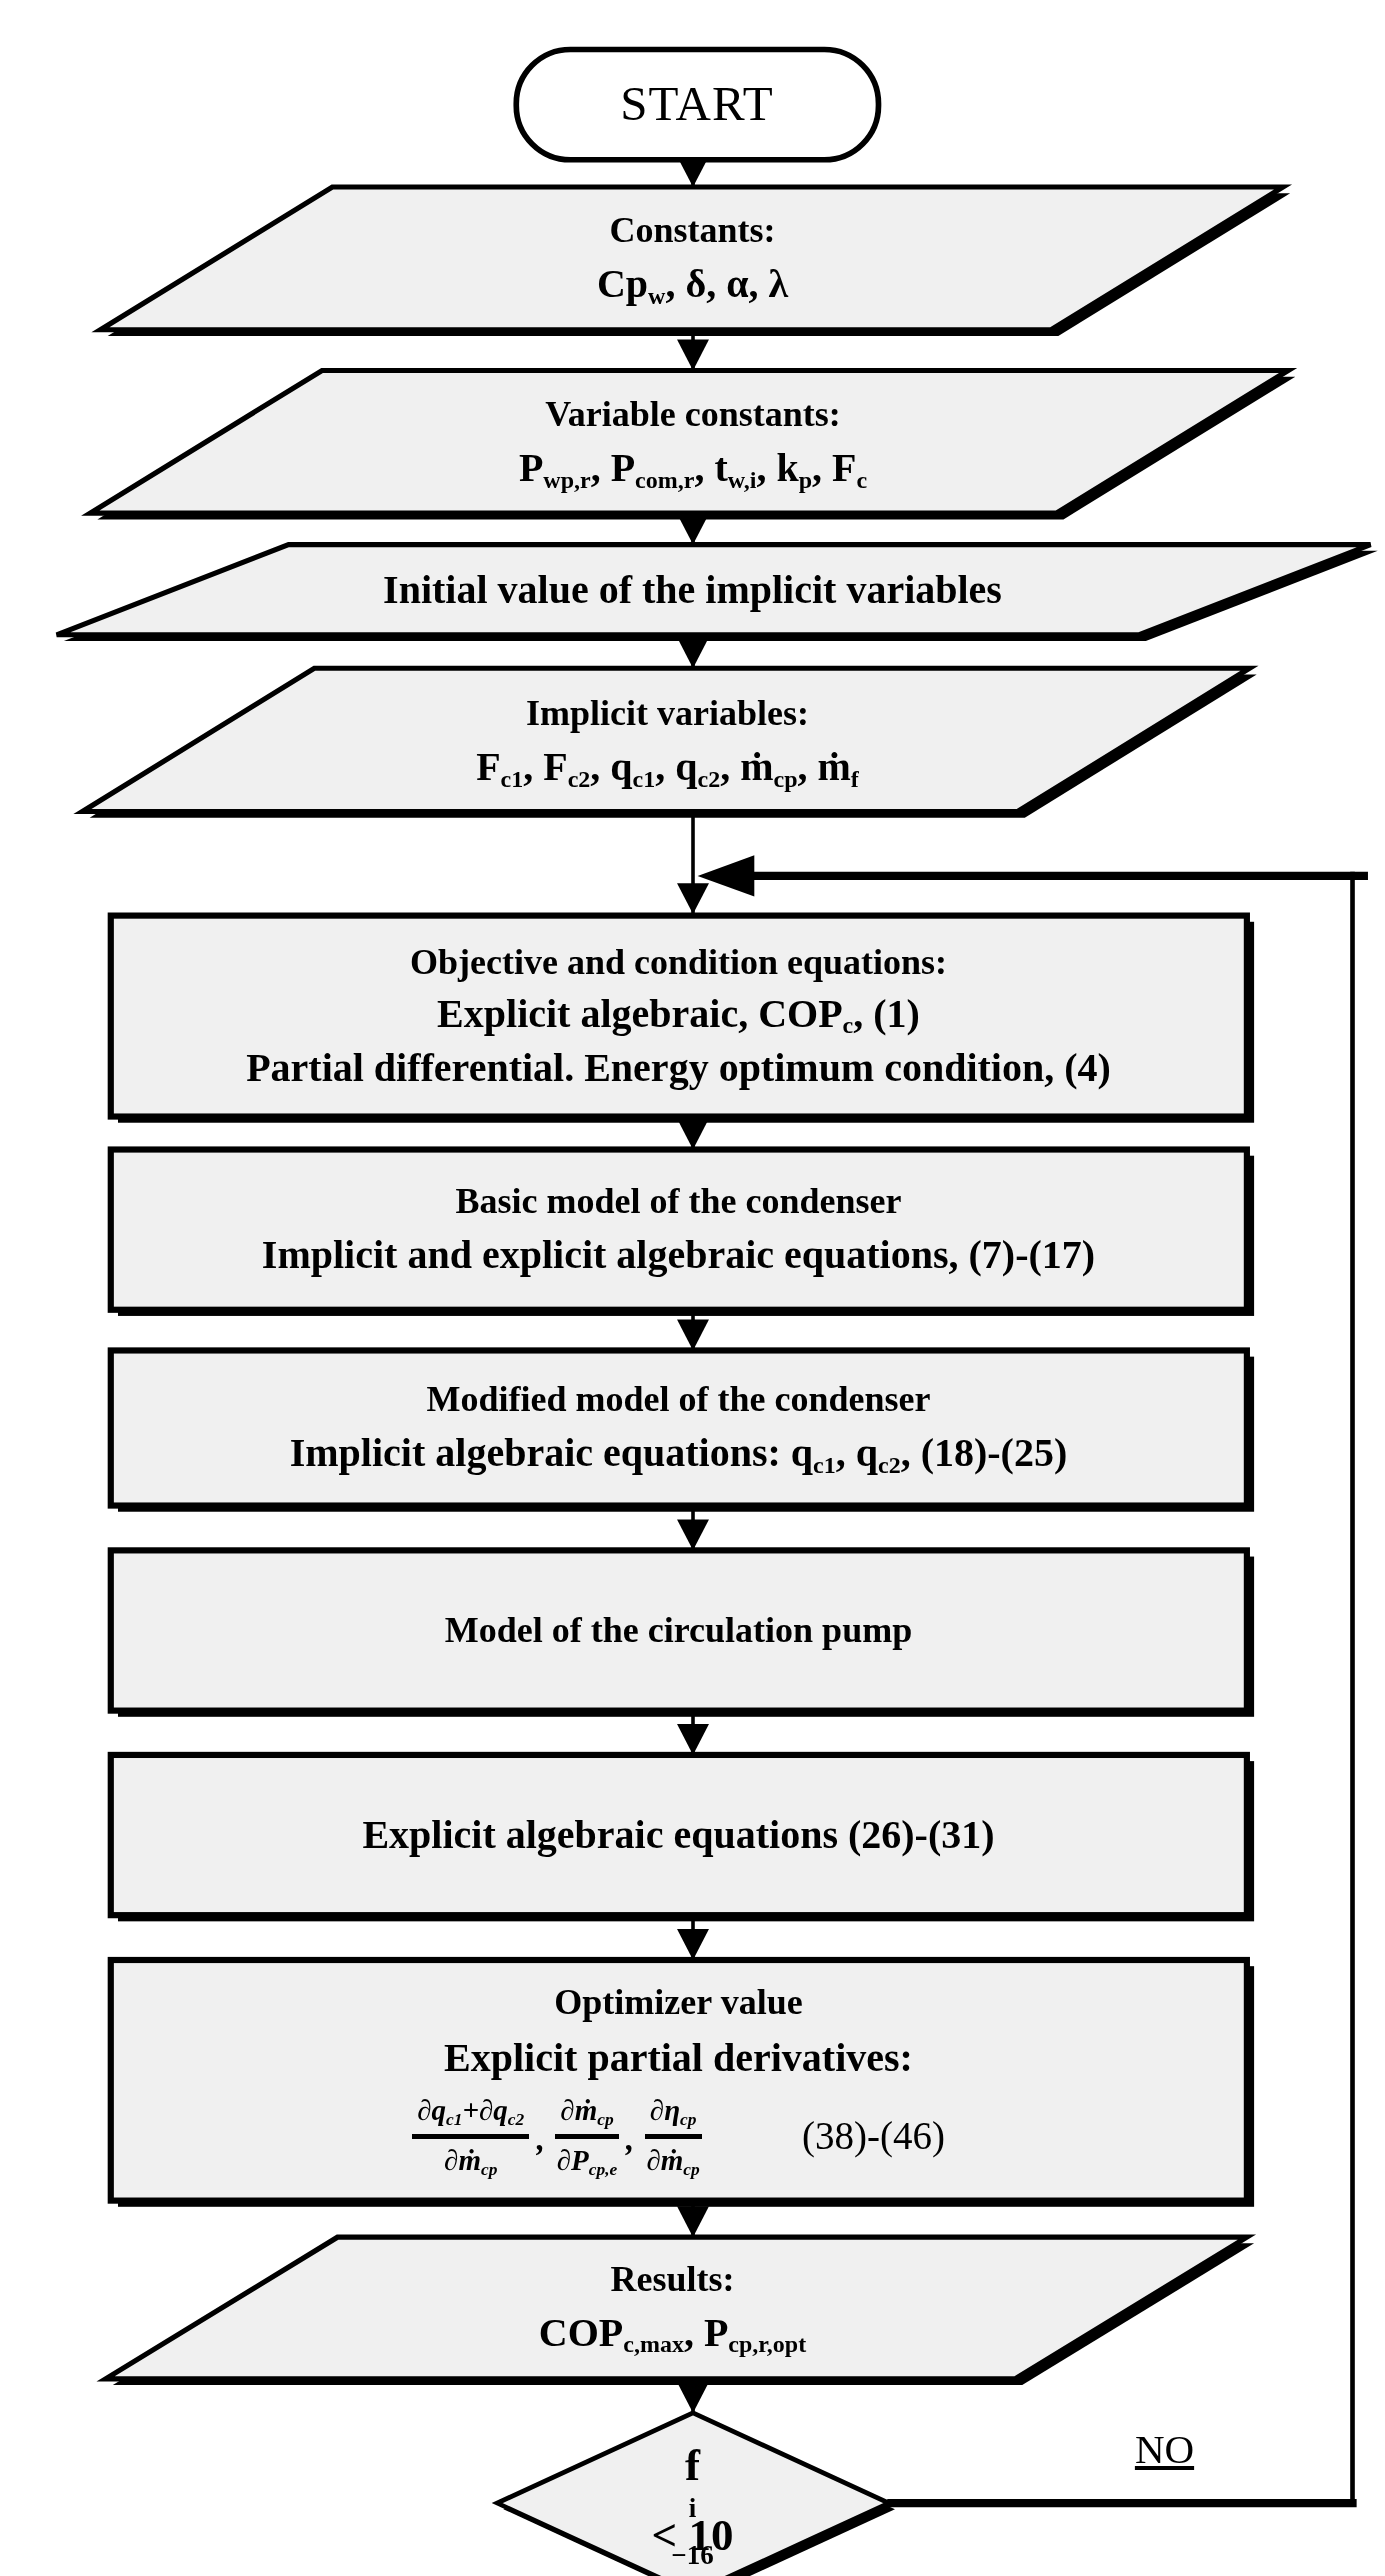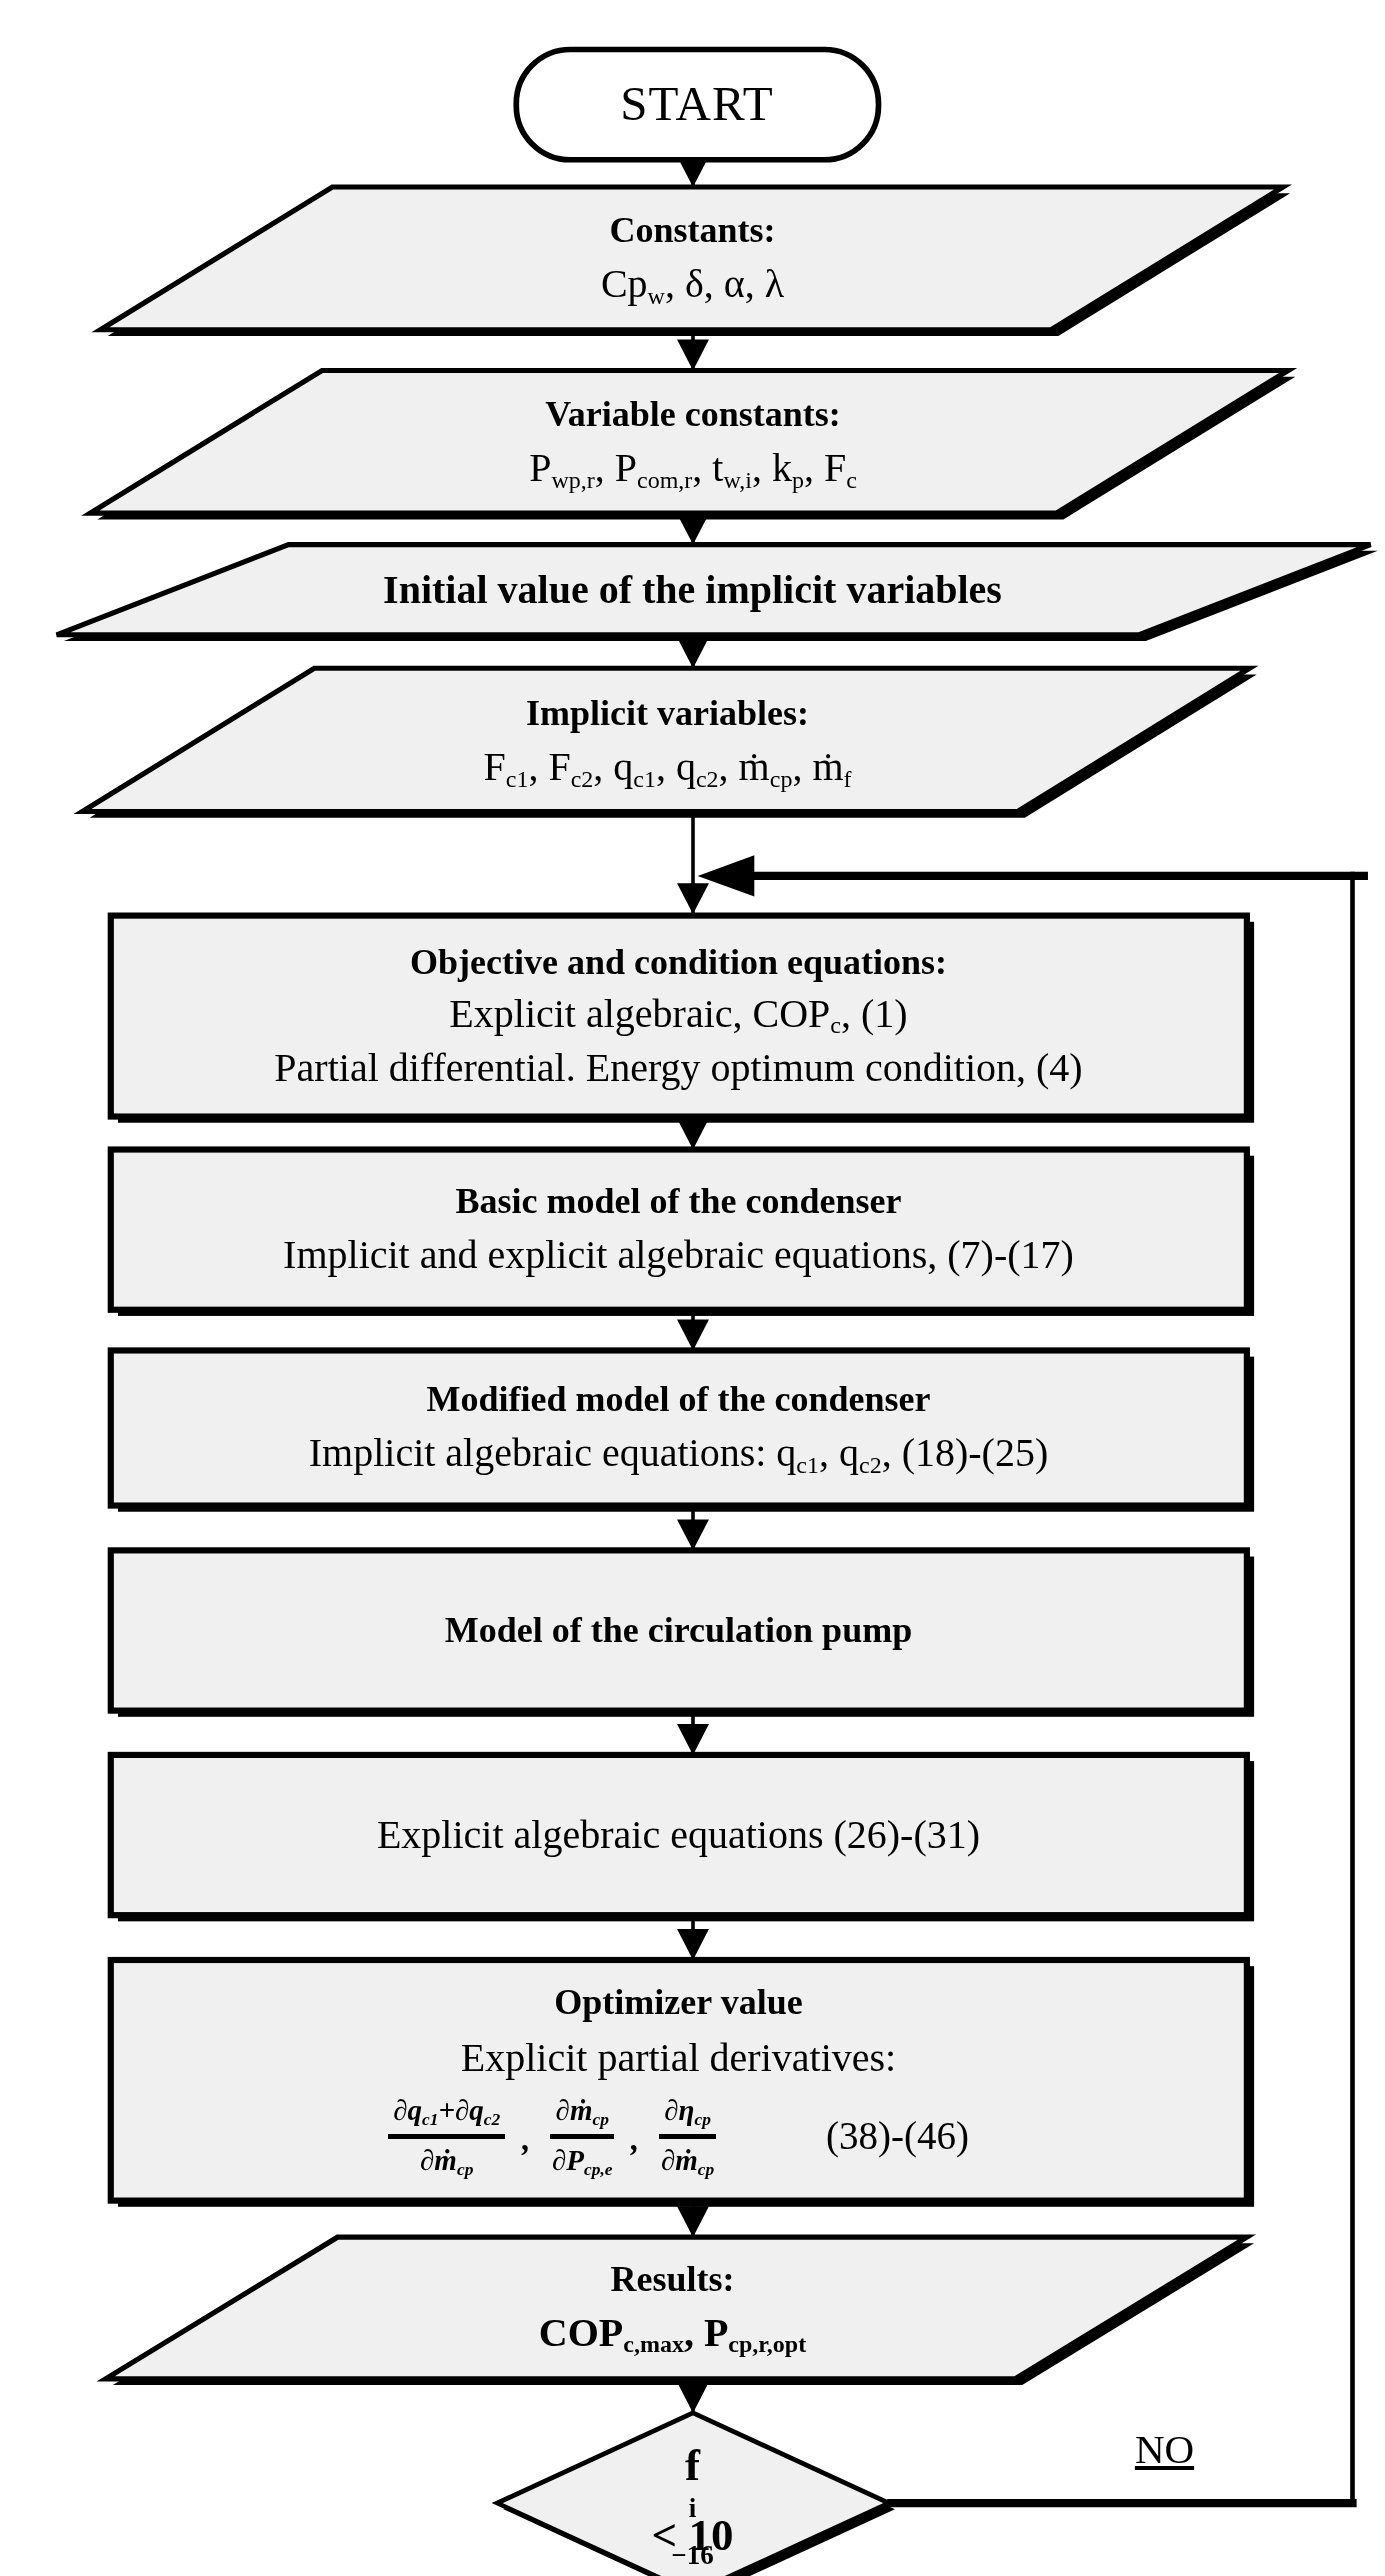--- a/index.html
+++ b/index.html
@@ -13,21 +13,21 @@
   .terminal{fill:var(--terminal-fill,#fff);stroke:var(--line-color,#000);}
   .shadow{fill:var(--line-color,#000);stroke:none;}
   .conn{stroke:var(--line-color,#000);fill:none;}
   .head{fill:var(--line-color,#000);stroke:none;}
   .txt{
     position:absolute;display:flex;flex-direction:column;
     align-items:center;justify-content:center;text-align:center;
     row-gap:7.2px;line-height:1.22;
   }
   .title{font-weight:700;font-size:36px;}
-  .body{font-size:40px;font-weight:400;}
+  .body{font-size:40px;font-weight:700;}
   .bold{font-weight:700;}
   .terminal-label{font-size:49px;font-weight:400;letter-spacing:1px;}
   .branch-label{font-size:41px;font-weight:400;text-decoration:underline;}
   .decision-text{font-size:45px;font-weight:700;}
   sub{font-size:60%;vertical-align:baseline;position:relative;top:0.28em;line-height:0;}
   sup{font-size:60%;vertical-align:baseline;position:relative;top:-0.55em;line-height:0;}
   .eq-row{
     flex-direction:row;align-items:center;justify-content:center;
     column-gap:14.4px;font-style:italic;font-weight:700;
   }
@@ -170,21 +170,21 @@
     <div class="title">Model of the circulation pump</div>
   </div>
 
   <div class="txt" style="left:126px;top:1770px;width:1105px;height:131px;">
     <div class="body">Explicit algebraic equations (26)-(31)</div>
   </div>
 
   <div class="txt" style="left:126px;top:1972px;width:1105px;height:216px;row-gap:9.3px;">
     <div class="title">Optimizer value</div>
     <div class="body">Explicit partial derivatives:</div>
-    <div class="txt eq-row" style="position:static;gap:24px;">
+    <div class="txt eq-row" style="position:static;">
       <span class="frac">
         <span class="num"><span>∂q</span><sub>c1</sub><span>+∂q</span><sub>c2</sub></span>
         <span class="den"><span>∂ṁ</span><sub>cp</sub></span>
       </span>
       <span class="frac-comma">,</span>
       <span class="frac">
         <span class="num"><span>∂ṁ</span><sub>cp</sub></span>
         <span class="den"><span>∂P</span><sub>cp,e</sub></span>
       </span>
       <span class="frac-comma">,</span>

